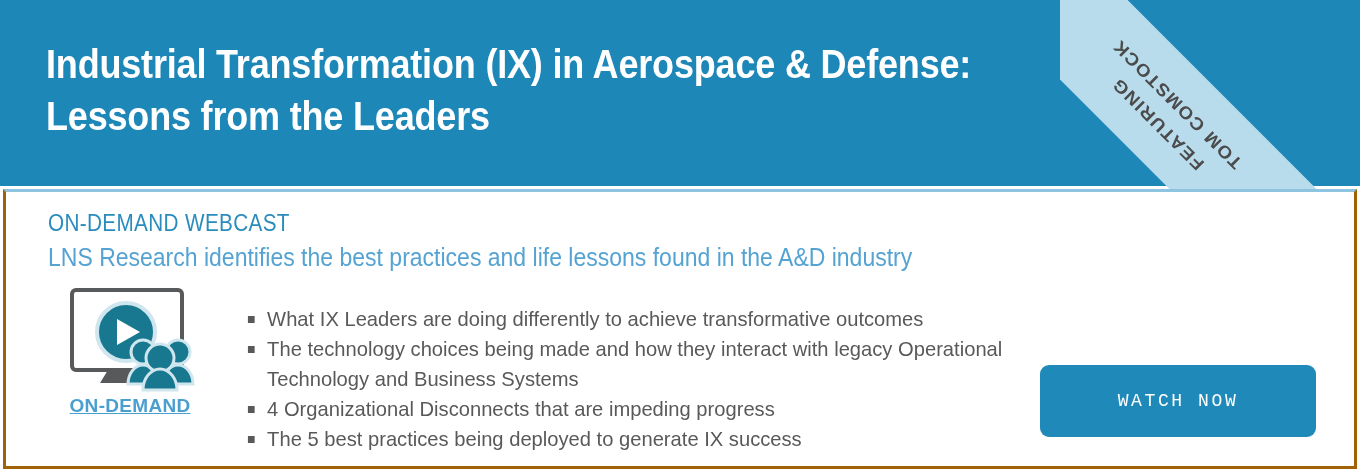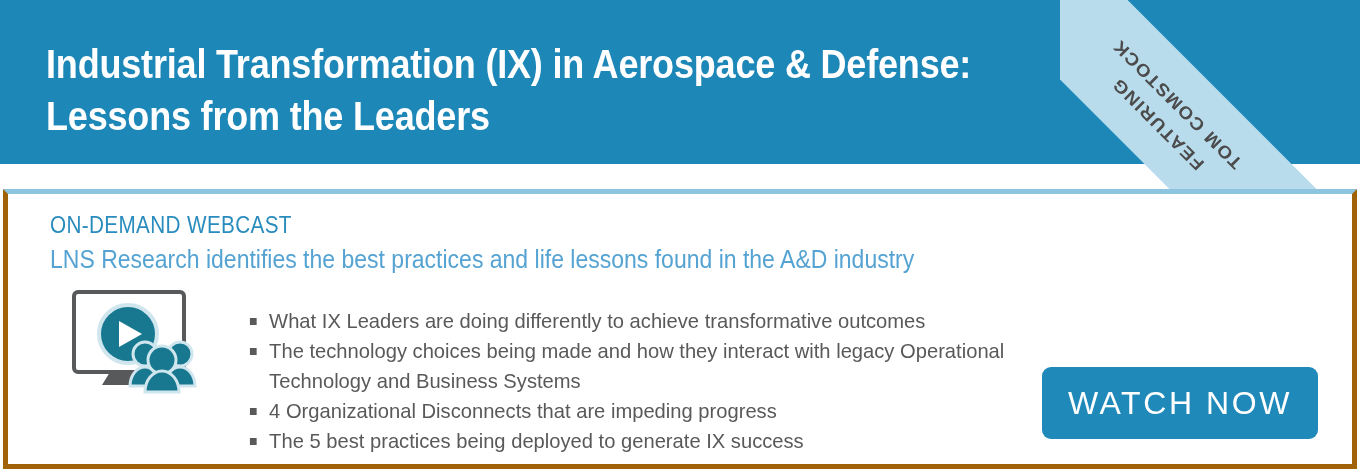--- a/index.html
+++ b/index.html
@@ -19,21 +19,21 @@
     background: #ffffff;
     box-sizing: border-box;
   }
 
   
   .header {
     position: absolute;
     left: 0;
     top: 0;
     width: 1360px;
-    height: 164px;
+    height: 186px;
     background: #1d87b8;
     overflow: hidden;
   }
   .header-title {
     position: absolute;
     left: 46px;
     top: 38px;
     width: 1060px;
     color: #ffffff;
     font-size: 40px;
@@ -92,21 +92,21 @@
   .ribbon-inner span { display: block; }
 
   
   .card {
     position: absolute;
     left: 3px;
     top: 189px;
     width: 1354px;
     height: 280px;
     background: #ffffff;
-    border: 5px solid #a16207;
+    border: 3px solid #a16207;
     border-top-color: #8dc4e0;
     box-sizing: border-box;
   }
 
   .eyebrow {
     position: absolute;
     left: 42px;
     top: 18px;
     color: #2a8cbd;
     font-size: 23px;
@@ -186,24 +186,24 @@
   .cta {
     position: absolute;
     left: 1034px;
     top: 173px;
     width: 276px;
     height: 72px;
     background: #1f8ab9;
     border: none;
     border-radius: 9px;
     color: #ffffff;
-    font-size: 32px;
+    font-size: 18px;
     font-weight: normal;
     letter-spacing: 2.6px;
-    font-family: Liberation Sans, sans-serif;
+    font-family: Liberation Mono, monospace;
     cursor: pointer;
     display: flex;
     align-items: center;
     justify-content: center;
   }
 </style>
 </head>
 <body>
 
 <div class="banner">
@@ -244,20 +244,21 @@
         <g fill="#17788f" stroke="#cfe6ef" stroke-width="3">
           <circle cx="93" cy="68" r="12"></circle>
           <path d="M78 100 a15 19 0 0 1 30 0 Z"></path>
           <circle cx="128" cy="68" r="12"></circle>
           <path d="M113 100 a15 19 0 0 1 30 0 Z"></path>
           <circle cx="110" cy="74" r="14"></circle>
           <path d="M93 106 a17 21 0 0 1 34 0 Z"></path>
         </g>
       </svg>
       <a class="icon-caption">
+        <span>ON-DEMAND</span>
       </a>
     </div>
 
     <ul class="bullets">
       <li>
         <span class="sq"></span>
         <span>What IX Leaders are doing differently to achieve transformative outcomes</span>
       </li>
       <li>
         <span class="sq"></span>

